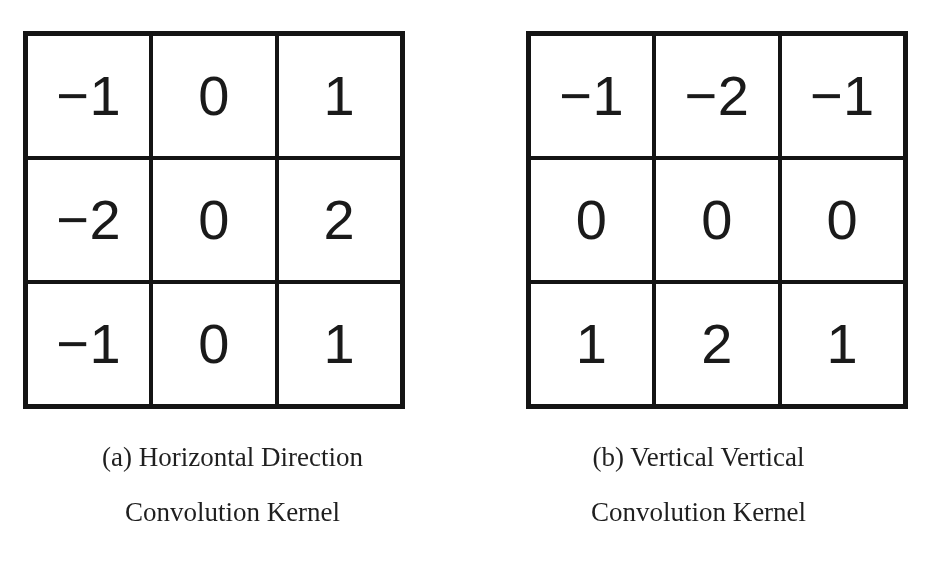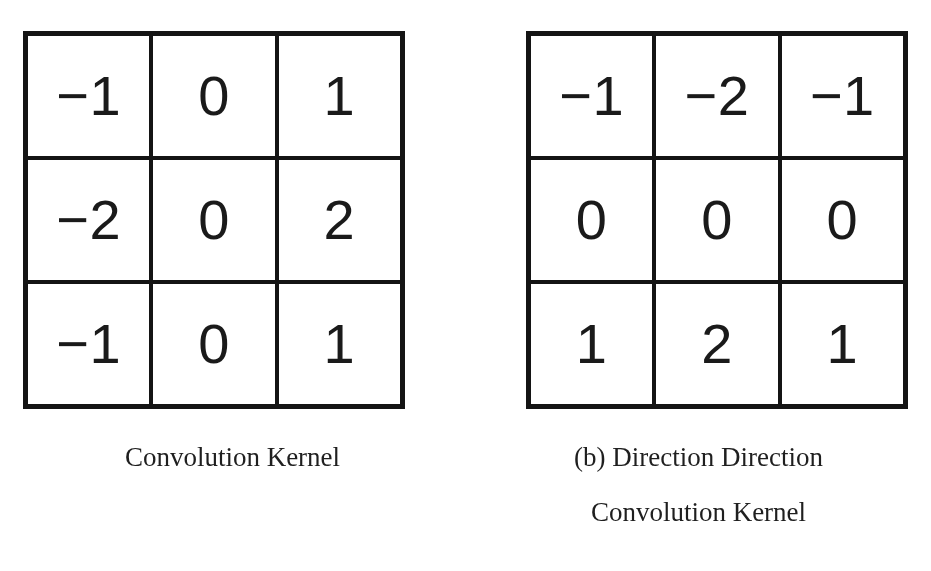--- a/index.html
+++ b/index.html
@@ -117,20 +117,21 @@
       </div>
       <div class="kernel-cell">
         <span class="kernel-value">0</span>
       </div>
       <div class="kernel-cell">
         <span class="kernel-value">1</span>
       </div>
     </div>
 
     <div class="caption">
+      <span class="caption-line caption-line-1">(a) Horizontal Direction</span>
       <span class="caption-line caption-line-2">Convolution Kernel</span>
     </div>
 
   </div>
 
   <div class="panel" id="panel-vertical">
 
     <div class="kernel-grid">
       <div class="kernel-cell">
         <span class="kernel-value">−1</span>
@@ -157,19 +158,19 @@
       </div>
       <div class="kernel-cell">
         <span class="kernel-value">2</span>
       </div>
       <div class="kernel-cell">
         <span class="kernel-value">1</span>
       </div>
     </div>
 
     <div class="caption">
-      <span class="caption-line caption-line-1">(b) Direction Direction</span>
+      <span class="caption-line caption-line-1">(b) Vertical Vertical</span>
       <span class="caption-line caption-line-2">Convolution Kernel</span>
     </div>
 
   </div>
 
 </div>
 
 </body></html>

